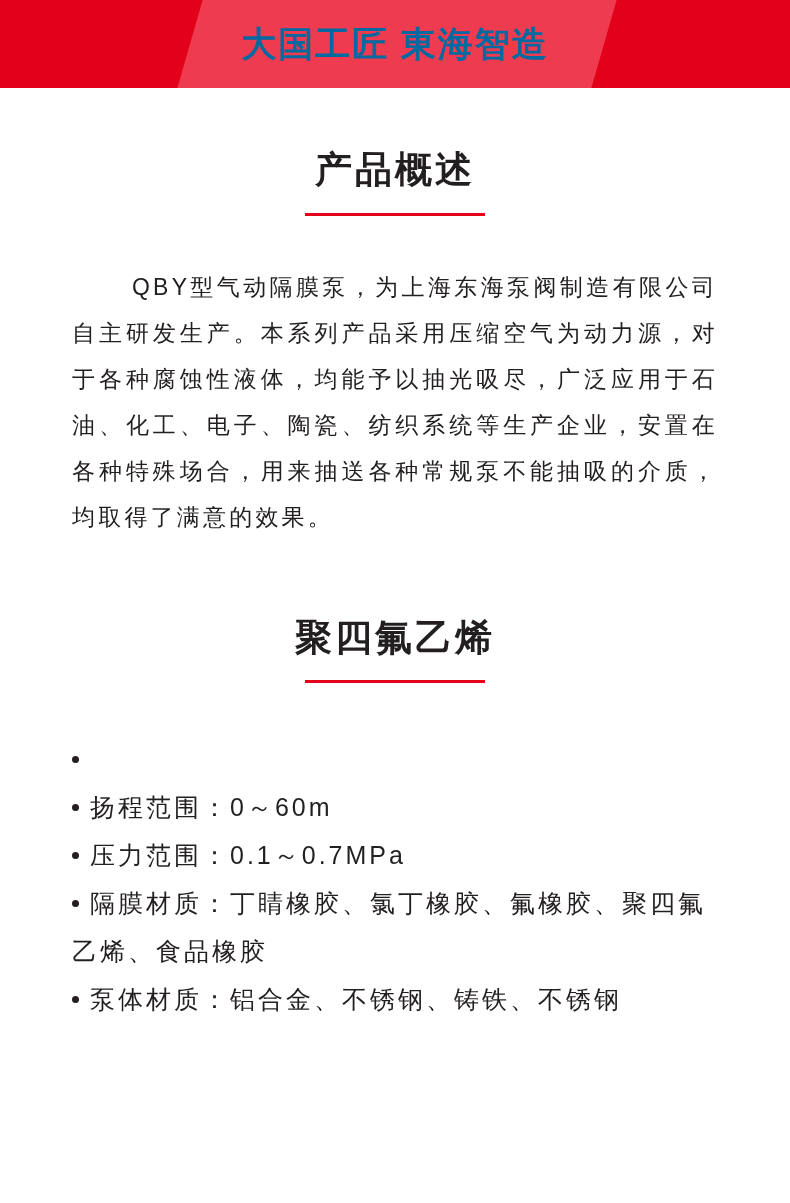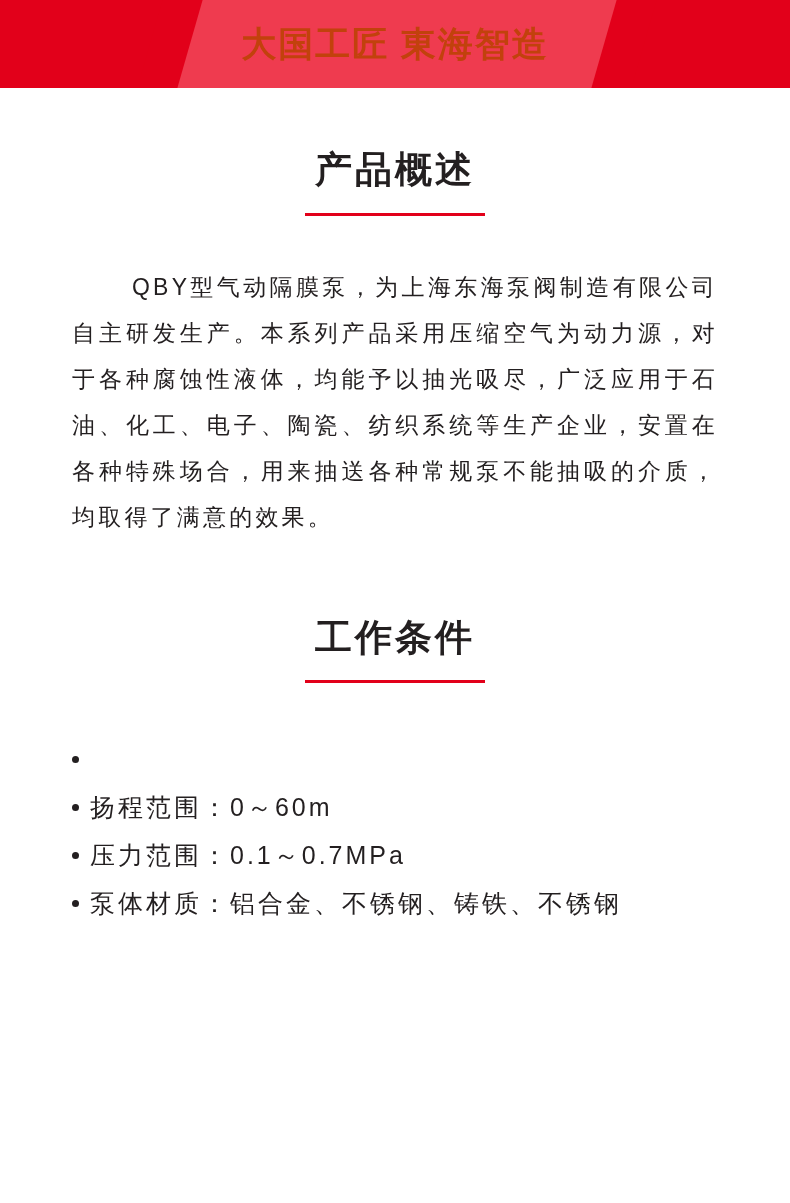--- a/index.html
+++ b/index.html
@@ -65,21 +65,21 @@
     top: 0;
     left: 604px;
     width: 40px;
     height: 88px;
     background: #e2001a;
     transform: skewX(-16deg);
   }
   .banner-title {
     position: relative;
     z-index: 3;
-    color: #c2410c;
+    color: #0369a1;
     font-size: 35px;
     font-weight: bold;
     letter-spacing: 2px;
     line-height: 88px;
     white-space: nowrap;
   }
 
   
   .section {
     padding: 0 72px;
@@ -160,30 +160,33 @@
 <div class="section" id="overview-section">
   <div class="section-head">
     <div class="title">产品概述</div>
     <div class="rule"></div>
   </div>
   <p id="overview-body">QBY型气动隔膜泵，为上海东海泵阀制造有限公司自主研发生产。本系列产品采用压缩空气为动力源，对于各种腐蚀性液体，均能予以抽光吸尽，广泛应用于石油、化工、电子、陶瓷、纺织系统等生产企业，安置在各种特殊场合，用来抽送各种常规泵不能抽吸的介质，均取得了满意的效果。</p>
 </div>
 
 <div class="section" id="conditions-section">
   <div class="section-head">
-    <div class="title">工作条件</div>
+    <div class="title">聚四氟乙烯</div>
     <div class="rule"></div>
   </div>
   <ul id="conditions-list">
     <li>
       <span class="dot"></span>
     </li>
     <li>
       <span class="dot"></span><span>扬程范围：0～60m</span>
     </li>
     <li>
       <span class="dot"></span><span>压力范围：0.1～0.7MPa</span>
     </li>
     <li>
+      <span class="dot"></span><span>隔膜材质：丁睛橡胶、氯丁橡胶、氟橡胶、聚四氟乙烯、食品橡胶</span>
+    </li>
+    <li>
       <span class="dot"></span><span>泵体材质：铝合金、不锈钢、铸铁、不锈钢</span>
     </li>
   </ul>
 </div>
 
 </body></html>

